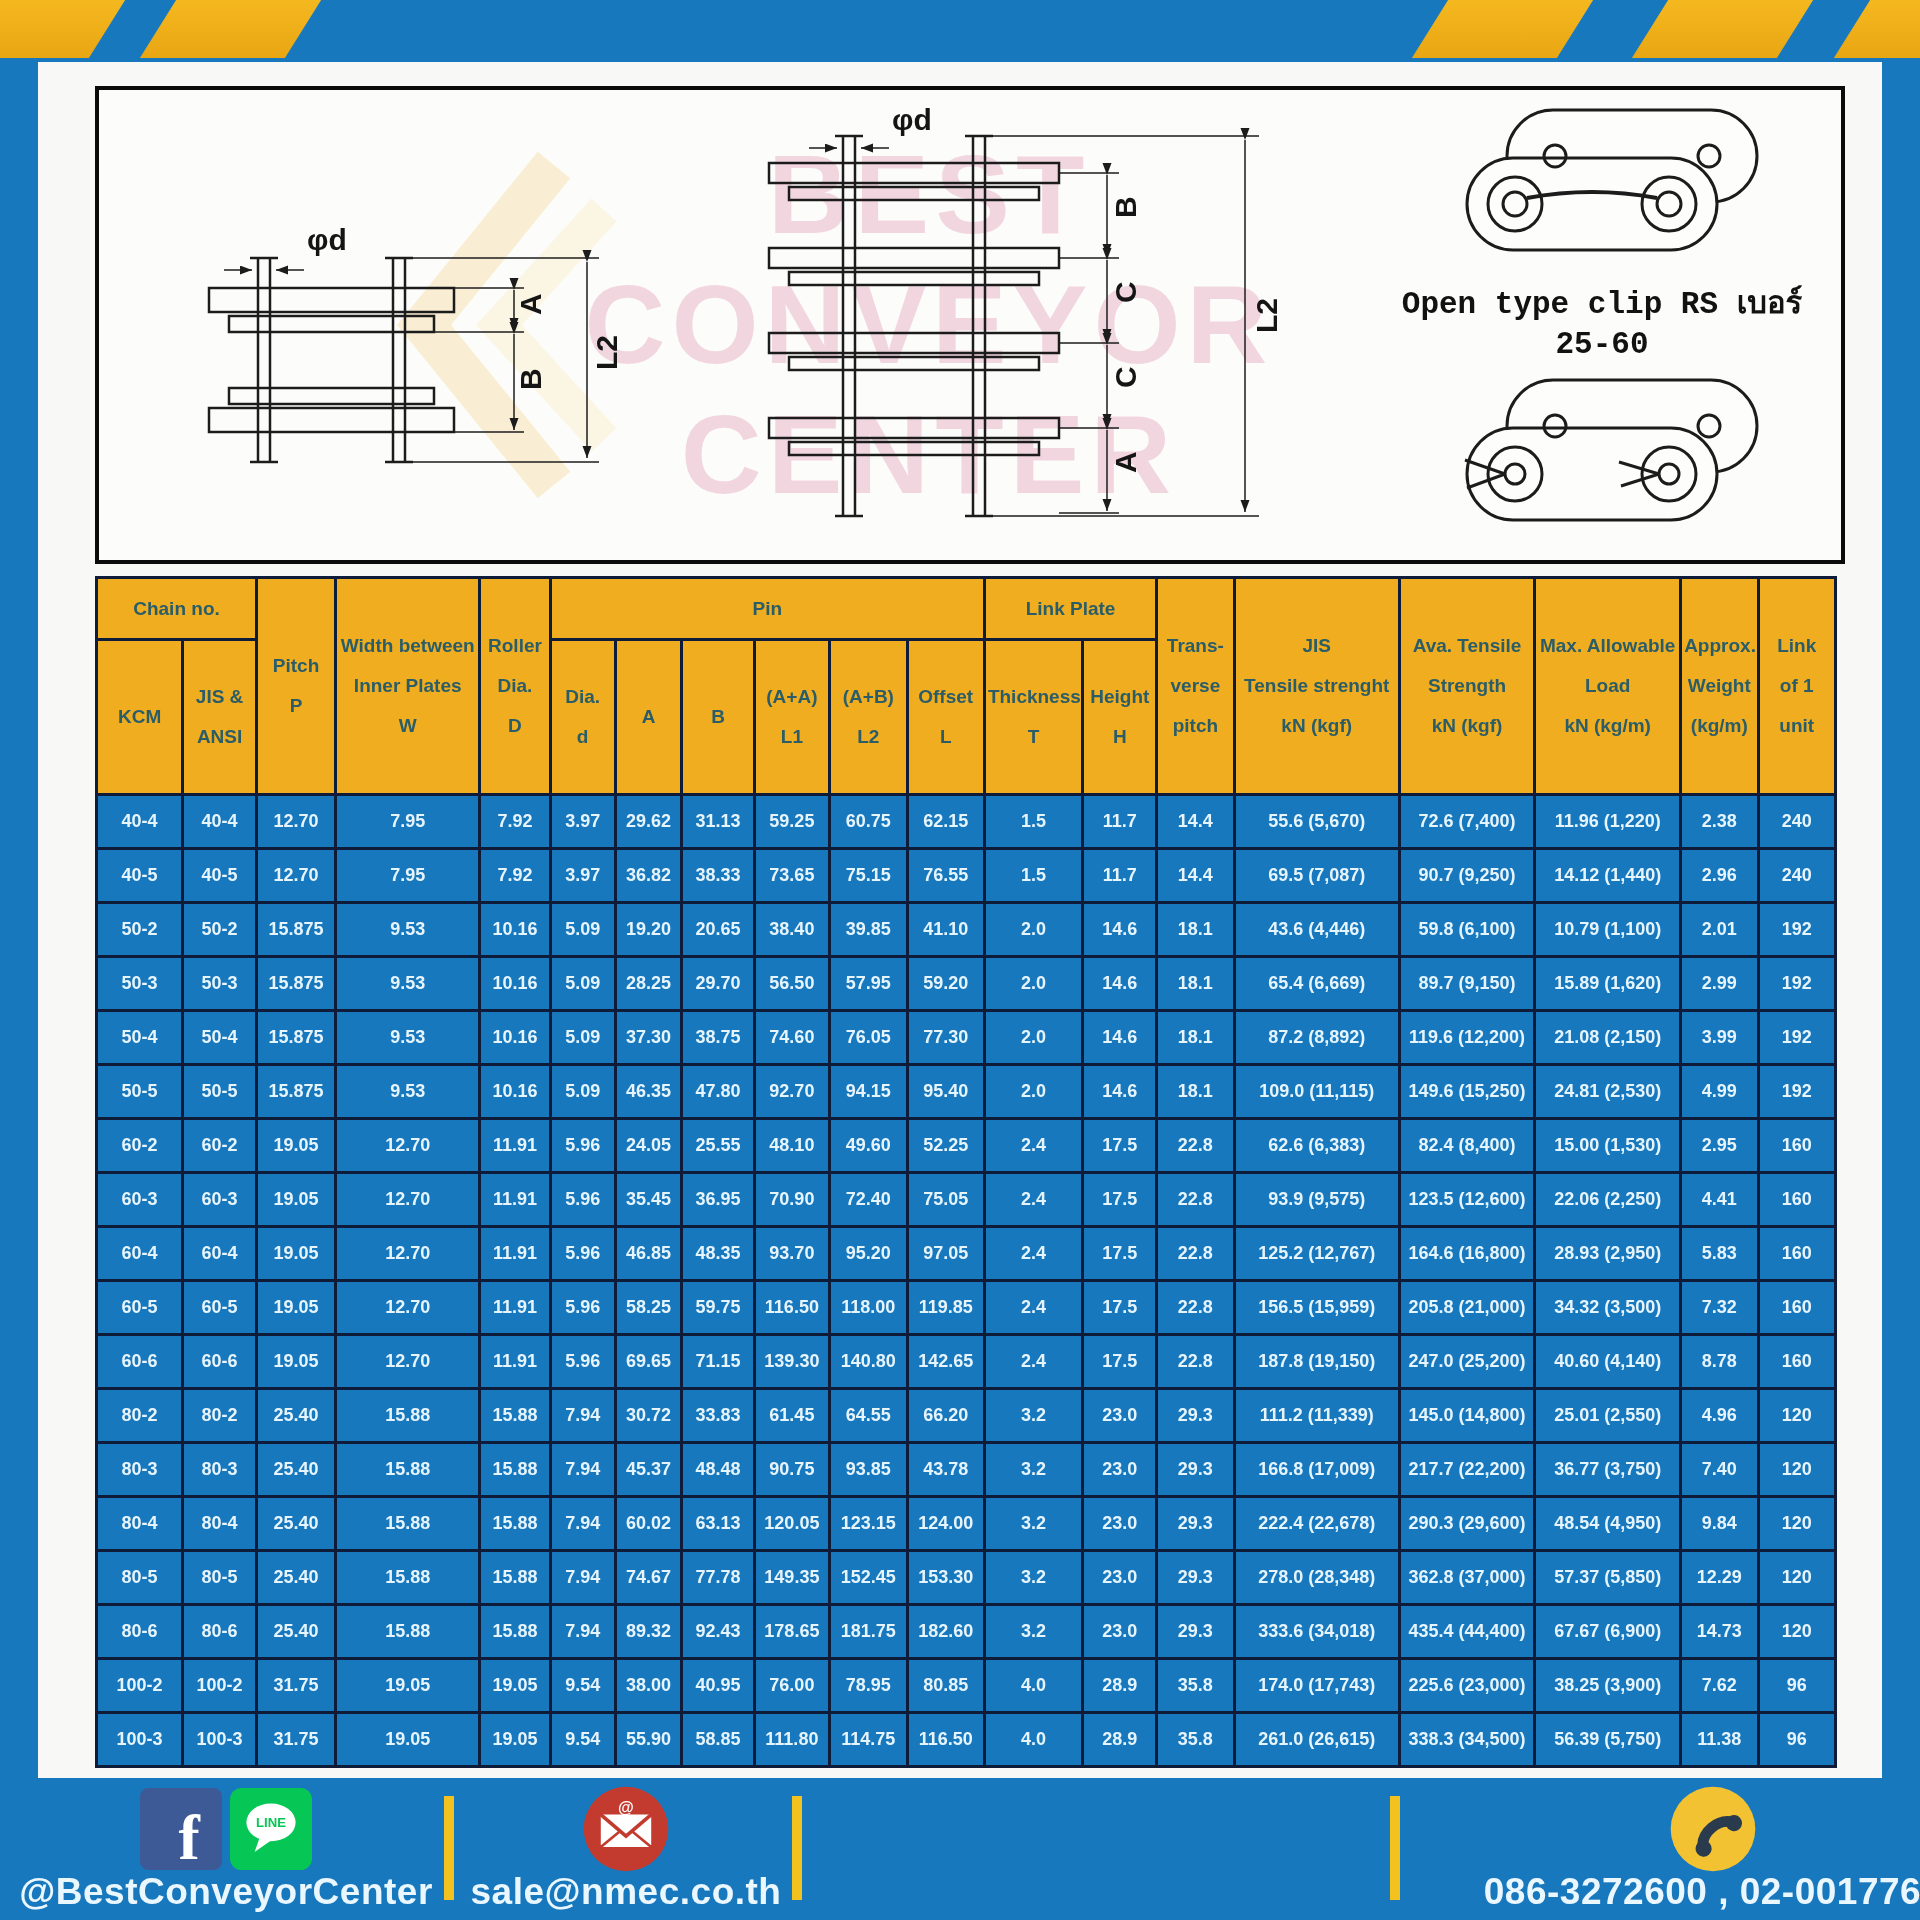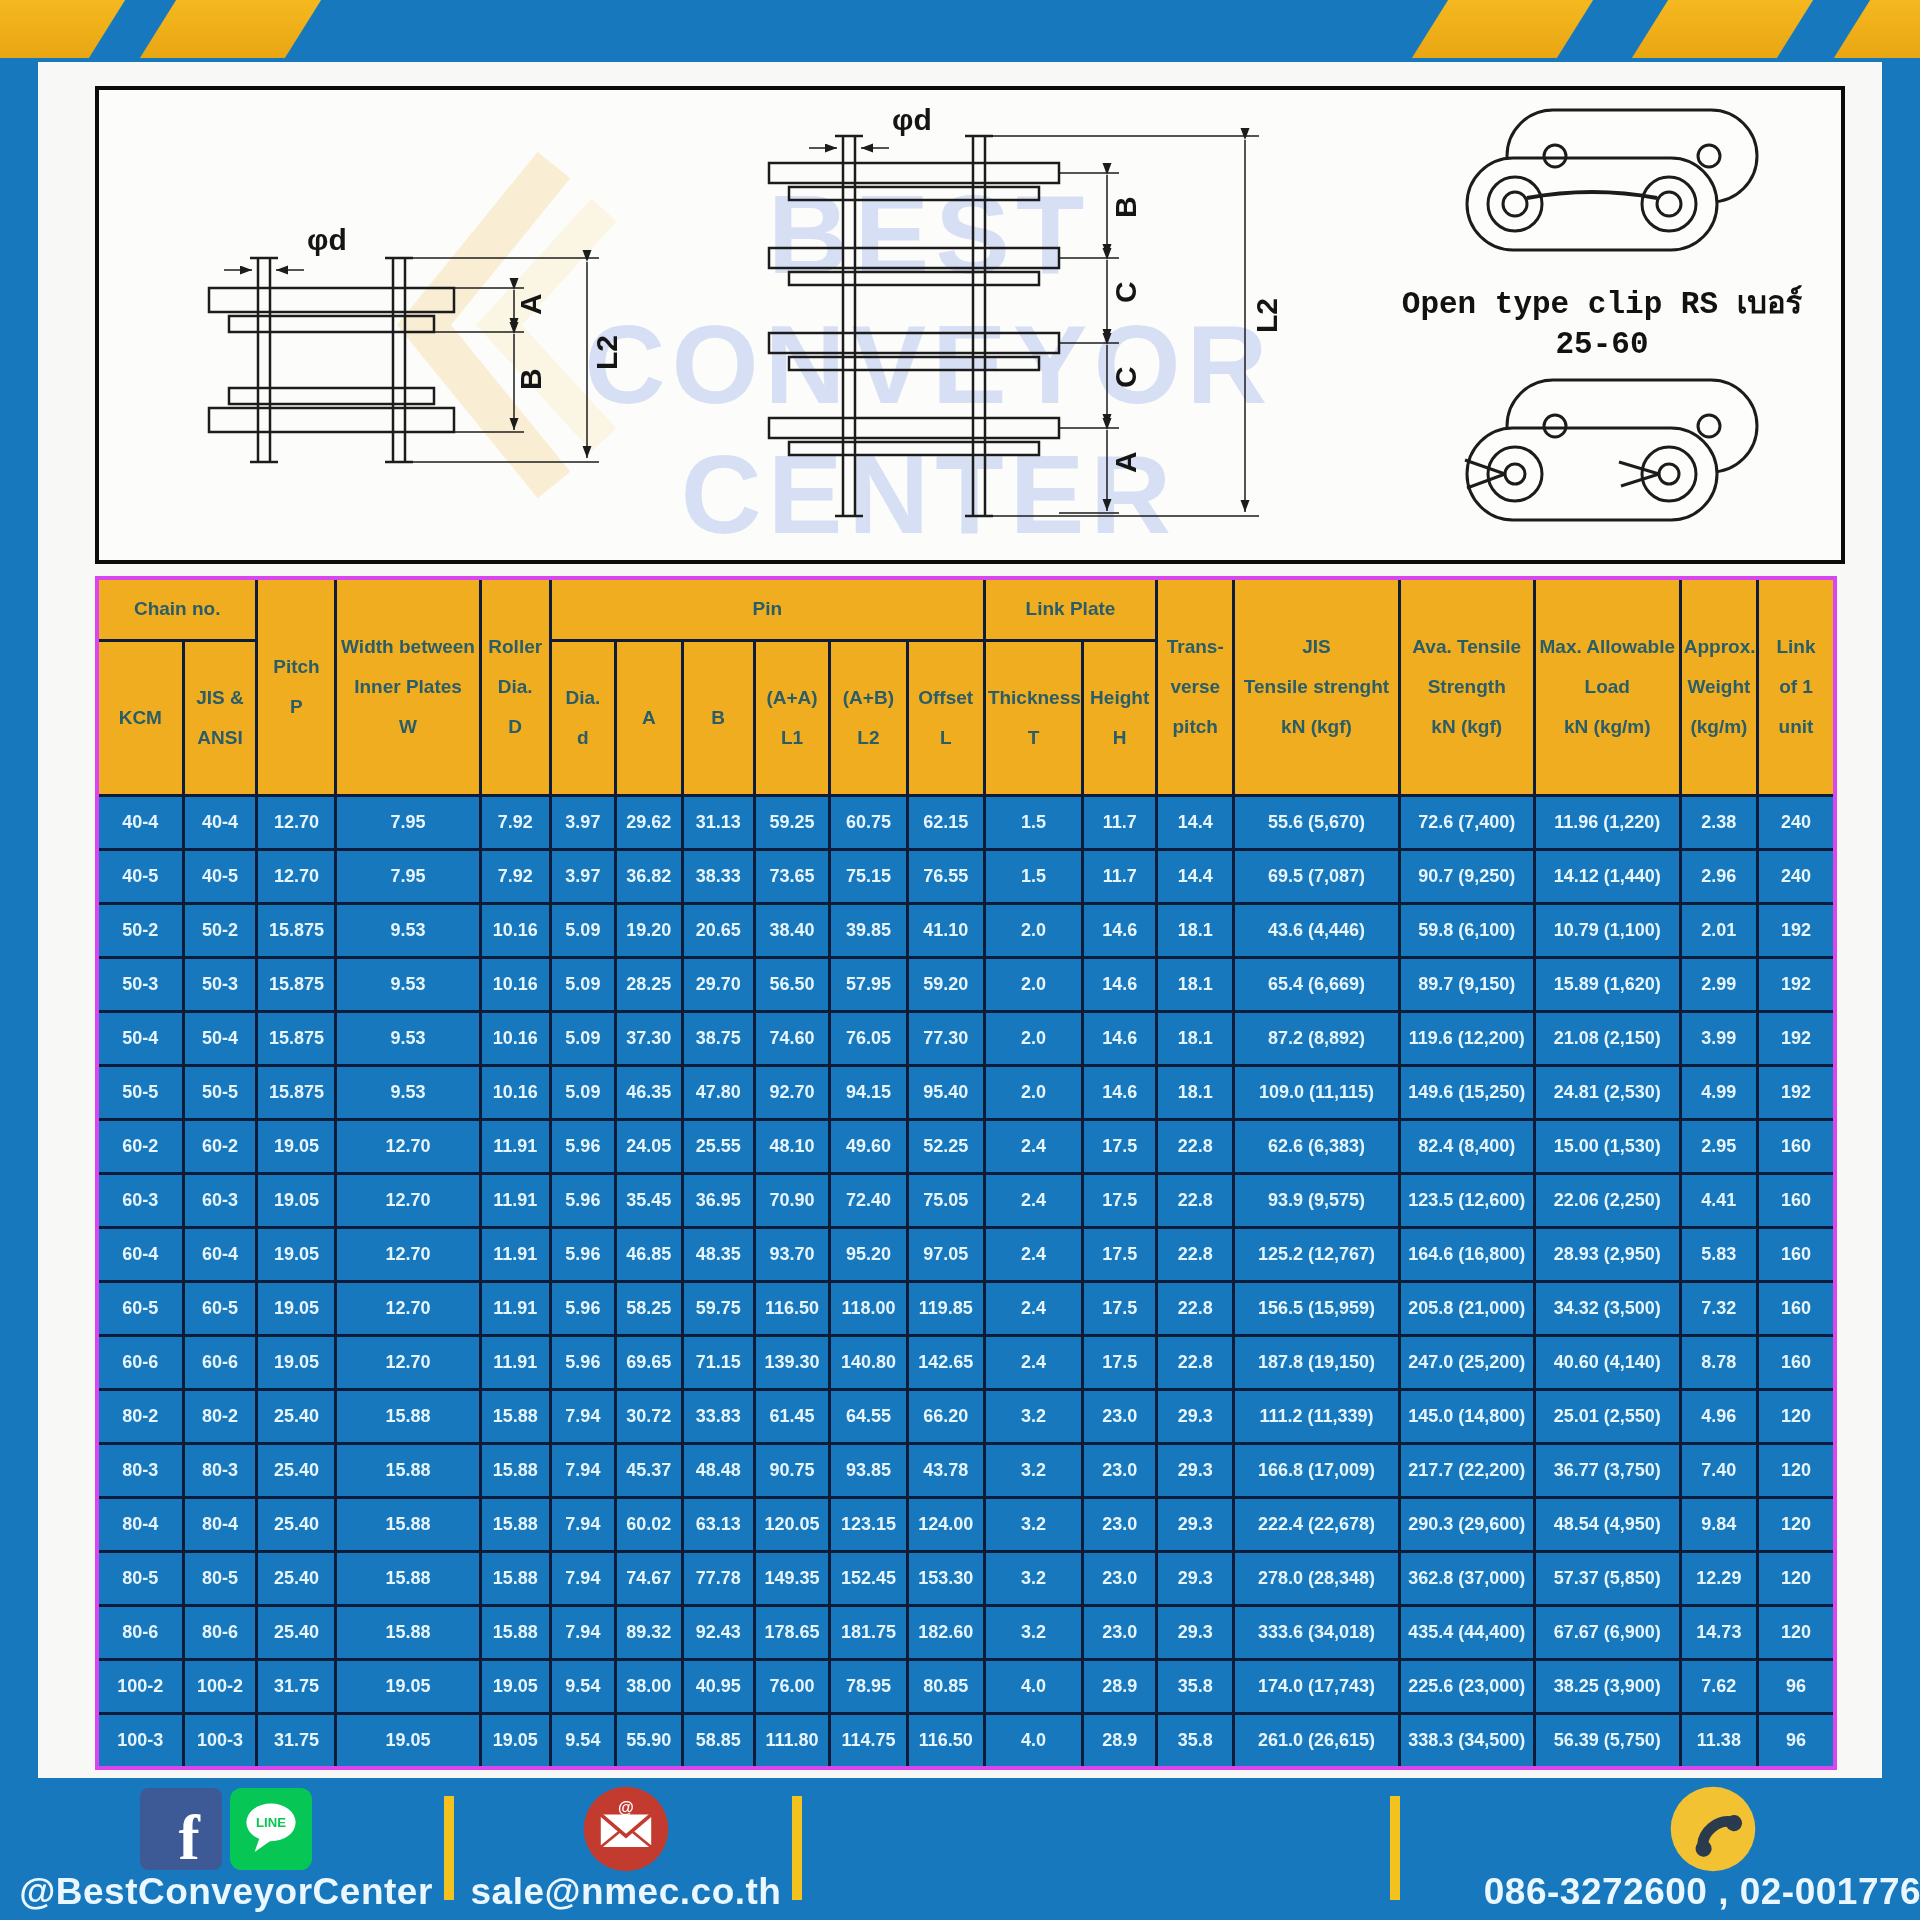--- a/index.html
+++ b/index.html
@@ -9,35 +9,35 @@
   .stripe{position:absolute;top:0;height:58px;width:145px;
           background:linear-gradient(#f5b81f,#e8a613);transform:skewX(-32deg);}
   .s1{left:-38px;} .s2{left:158px;} .s3{left:1430px;} .s4{left:1650px;} .s5{left:1852px;width:160px;}
   
   .panel{position:absolute;left:38px;top:62px;width:1844px;height:1716px;background:#f8f8f6;}
   
   .diagram-box{position:absolute;left:57px;top:24px;width:1742px;height:470px;
                border:4px solid #0b0b0b;background:#fcfcfa;overflow:hidden;}
   .watermark{position:absolute;left:460px;top:40px;width:740px;z-index:0;text-align:center;
              font-weight:bold;font-size:112px;letter-spacing:6px;line-height:1.16;
-             color:#1d4ed8;opacity:0.16;margin-top:40px;}
+             color:#be185d;opacity:0.16;}
   .logo-mark{position:absolute;left:270px;top:60px;z-index:0;opacity:0.45;}
   .diag{position:absolute;z-index:1;}
   .diag-left{left:30px;top:130px;}
   .diag-mid{left:550px;top:18px;}
   .link-types{position:absolute;right:16px;top:12px;width:446px;z-index:1;}
   .link-types figure{margin:0;padding:0;text-align:center;font-family:Liberation Mono, monospace;}
   .link-types figcaption{font-size:31px;font-weight:800;color:#121212;margin:2px 0 10px 0;}
   .dline{stroke:#1c1c1c;stroke-width:2.5;fill:none;}
   .dthin{stroke:#1c1c1c;stroke-width:1.5;fill:none;}
   .dlabel{font-size:30px;font-weight:bold;fill:#151515;}
   
   .table-wrap{position:absolute;left:57px;top:514px;width:1742px;height:1164px;}
   table.spec{width:100%;height:100%;border-collapse:collapse;table-layout:fixed;
-             border:4px solid #d946ef;}
+             border:1px solid #d946ef;}
   table.spec th,table.spec td{border:3.5px solid #0e1c3a;text-align:center;vertical-align:middle;}
   table.spec th{background:#f0ad1f;color:#2b5d68;font-weight:bold;font-size:19px;
                 white-space:pre-line;line-height:2.1;padding:0 2px;}
   table.spec thead tr.r1{height:62px;}
   table.spec thead tr.r2{height:155px;}
   table.spec td{background:#1878be;color:#e6f5fd;font-weight:bold;font-size:18px;height:51px;
                 padding:0 2px;}
   
   .footer{position:absolute;left:0;top:1778px;width:1920px;height:142px;background:#1878be;}
   .f-col{position:absolute;top:8px;height:128px;display:flex;flex-direction:column;

